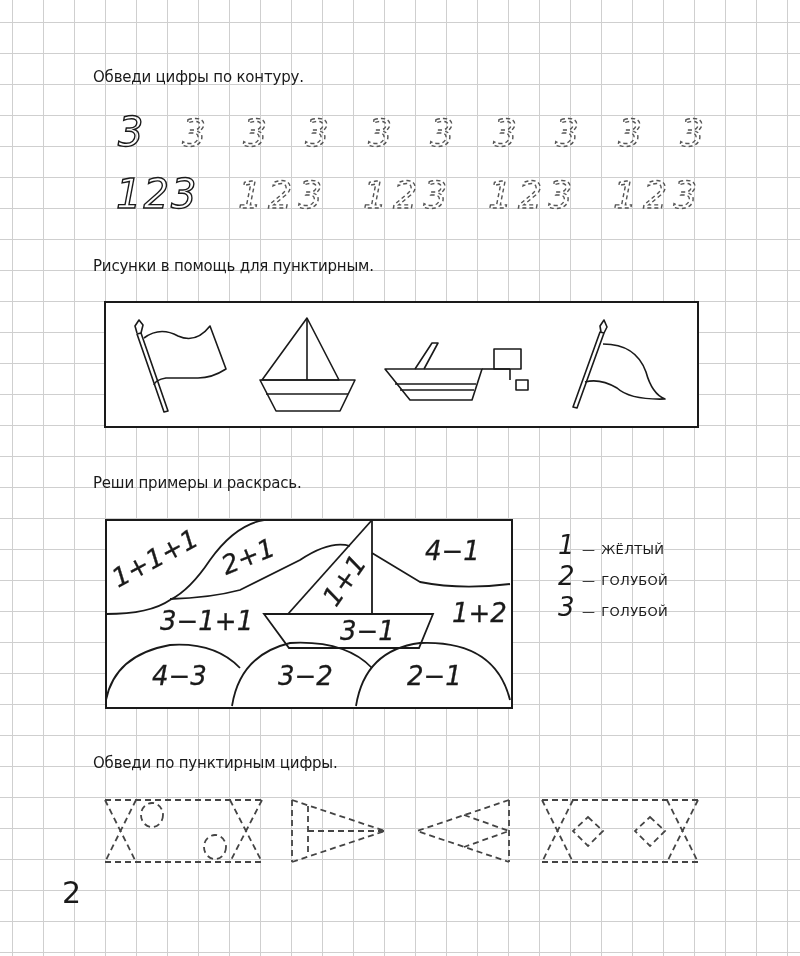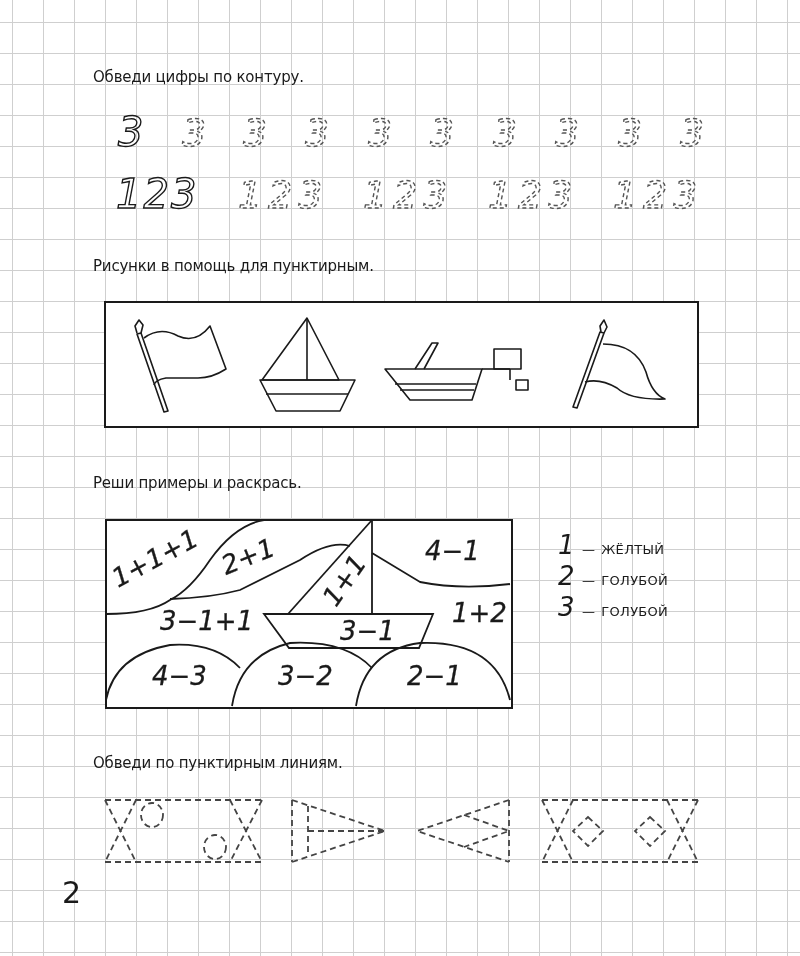--- a/index.html
+++ b/index.html
@@ -138,21 +138,21 @@
   <span class="legend-num">2</span>
   <span class="legend-text">—</span>
   <span class="legend-text">ГОЛУБОЙ</span>
 </div>
 <div class="legend-row" style="top:592px">
   <span class="legend-num">3</span>
   <span class="legend-text">—</span>
   <span class="legend-text">ГОЛУБОЙ</span>
 </div>
 
-<div class="heading" style="top:754px">Обведи по пунктирным линиям.</div>
+<div class="heading" style="top:754px">Обведи по пунктирным цифры.</div>
 
 <svg style="left:0;top:0" width="800" height="900">
   <g fill="none" stroke="#444" stroke-width="1.8" stroke-dasharray="6 4">
 
     <g>
       <path d="M105 800 L262 800"></path>
       <path d="M105 862 L262 862"></path>
       <path d="M105 800 L136 862"></path>
       <path d="M136 800 L105 862"></path>
       <path d="M230 800 L262 862"></path>

